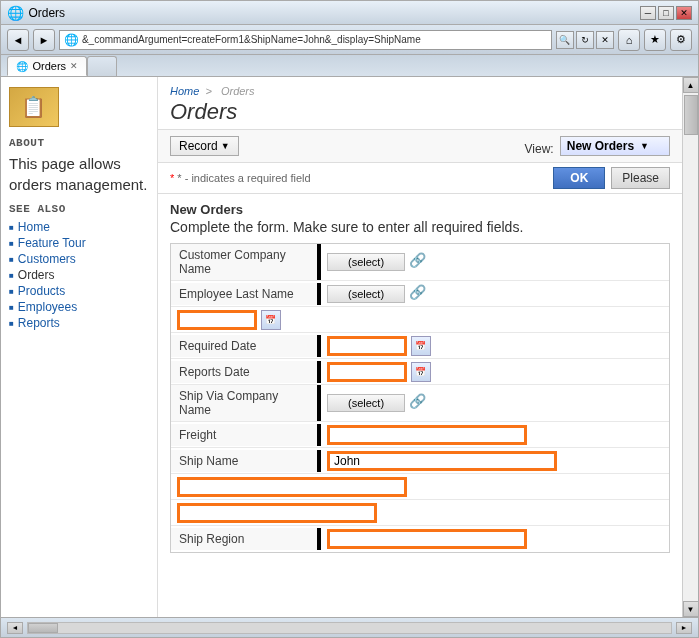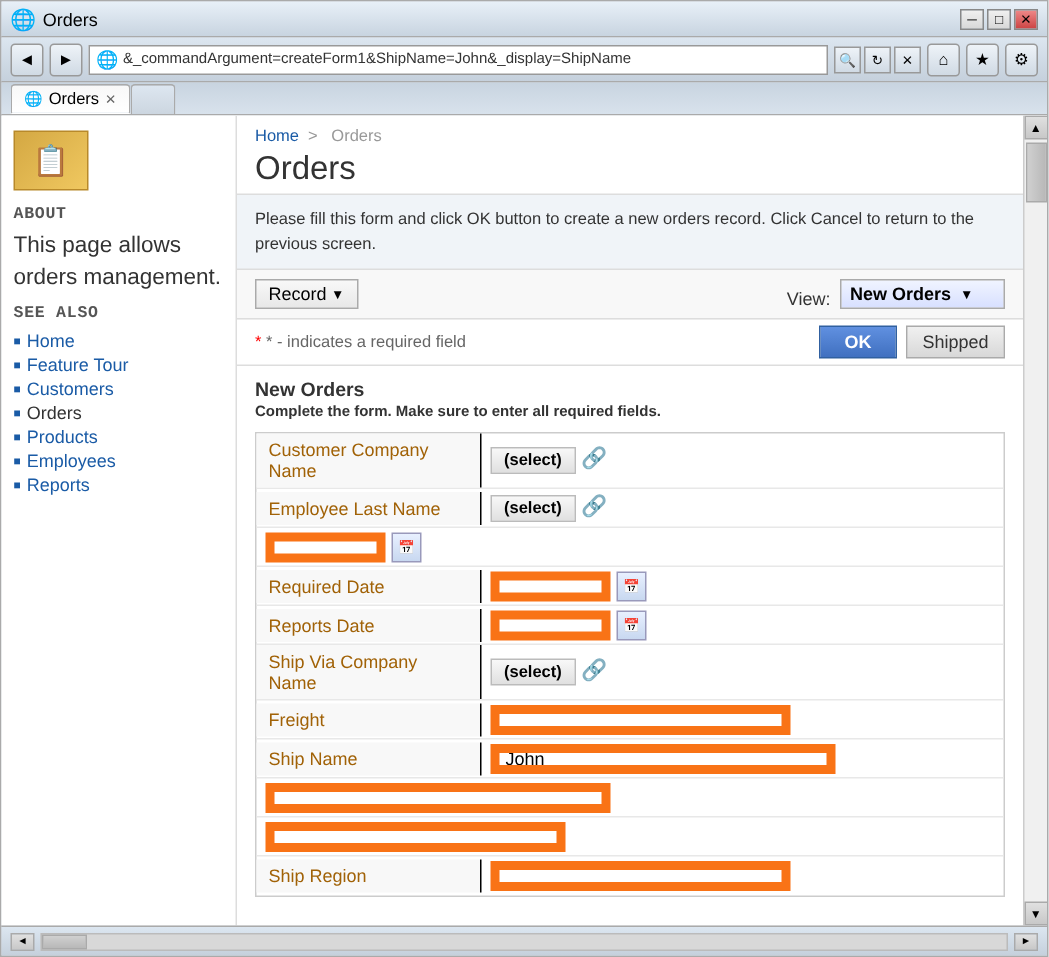--- a/index.html
+++ b/index.html
@@ -40,21 +40,21 @@
     .sidebar-nav-item { display: flex; align-items: center; gap: 4px; padding: 1px 0; cursor: pointer; color: #1a5ba6; font-size: 12px; text-decoration: none; }
     .sidebar-nav-item.active { color: #333; font-weight: normal; }
     .nav-bullet { color: #1a5ba6; font-size: 8px; }
 
     
     .main-content { flex: 1; overflow-y: auto; padding: 0; background: white; }
     .scrollbar-track { width: 16px; background: #f0f0f0; border-left: 1px solid #ccc; display: flex; flex-direction: column; align-items: center; }
     .scroll-btn { width: 16px; height: 16px; background: linear-gradient(to bottom, #e0e0e0, #c8c8c8); border: 1px solid #aaa; display: flex; align-items: center; justify-content: center; font-size: 8px; cursor: pointer; }
     .scroll-thumb { width: 14px; height: 40px; background: linear-gradient(to right, #d0d0d0, #b8b8b8); border: 1px solid #aaa; margin-top: 2px; }
 
-    .page-header { padding: 8px 12px 4px 12px; border-bottom: 1px solid #ddd; }
+    .page-header { padding: 8px 12px 4px 12px; border-bottom: 1px solid #ddd; font-style: italic; }
     .breadcrumb { font-size: 11px; color: #666; margin-bottom: 2px; }
     .breadcrumb a { color: #1a5ba6; text-decoration: none; }
     .breadcrumb span { color: #999; margin: 0 3px; }
     .page-title { font-size: 22px; color: #333; font-weight: normal; }
 
     .info-box { background: #f0f4f8; border-bottom: 1px solid #ddd; padding: 8px 12px; font-size: 11px; color: #333; line-height: 1.5; }
 
     .toolbar { display: flex; align-items: center; justify-content: space-between; padding: 6px 12px; border-bottom: 1px solid #ddd; background: #f8f8f8; }
     .toolbar-left { display: flex; gap: 4px; }
     .record-btn { background: linear-gradient(to bottom, #f8f8f8, #e8e8e8); border: 1px solid #aaa; padding: 2px 8px; font-size: 12px; cursor: pointer; display: flex; align-items: center; gap: 3px; }
@@ -64,33 +64,33 @@
 
     .action-bar { display: flex; align-items: center; justify-content: space-between; padding: 4px 12px; border-bottom: 1px solid #ddd; }
     .required-note { font-size: 11px; color: #666; }
     .required-note span { color: red; }
     .action-buttons { display: flex; gap: 6px; }
     .ok-btn { background: linear-gradient(to bottom, #6090e0, #4070c0); color: white; border: 1px solid #3060a0; padding: 3px 16px; font-size: 12px; cursor: pointer; font-weight: bold; }
     .cancel-btn { background: linear-gradient(to bottom, #f0f0f0, #d8d8d8); color: #333; border: 1px solid #aaa; padding: 3px 10px; font-size: 12px; cursor: pointer; }
 
     .form-section { padding: 8px 12px; }
     .form-section-title { font-weight: bold; font-size: 13px; color: #333; margin-bottom: 2px; }
-    .form-section-subtitle { font-size: 10px; color: #333; margin-bottom: 8px; font-weight: bold; }
+    .form-section-subtitle { font-size: 14px; color: #333; margin-bottom: 8px; }
 
     .form-table { width: 100%; border: 1px solid #ccc; background: white; }
     .form-row { display: flex; align-items: center; border-bottom: 1px solid #e8e8e8; min-height: 26px; }
     .form-row:last-child { border-bottom: none; }
-    .form-label { width: 150px; min-width: 150px; padding: 4px 8px; font-size: 12px; color: #a16207; background: #f8f8f8; border-right: 1px solid #000000; }
+    .form-label { width: 150px; min-width: 150px; padding: 4px 8px; font-size: 12px; color: #404040; background: #f8f8f8; border-right: 4px solid #000000; }
     .form-field { flex: 1; padding: 2px 6px; display: flex; align-items: center; gap: 4px; }
-    .text-input { height: 20px; border: 6px solid #f97316; font-size: 12px; padding: 0 4px; background: white; }
+    .text-input { height: 20px; border: 3px solid #f97316; font-size: 12px; padding: 0 4px; background: white; }
     .text-input.short { width: 80px; }
     .text-input.medium { width: 200px; }
     .text-input.wider { width: 230px; }
     .calendar-btn { width: 20px; height: 20px; background: linear-gradient(to bottom, #e8f0ff, #c8d8f0); border: 1px solid #99b; display: flex; align-items: center; justify-content: center; cursor: pointer; font-size: 9px; }
-    .select-btn { background: linear-gradient(to bottom, #f8f8f8, #e0e0e0); border: 1px solid #bbb; padding: 2px 8px; font-size: 11px; cursor: pointer; font-weight: bold; }
+    .select-btn { background: linear-gradient(to bottom, #f8f8f8, #e0e0e0); border: 1px solid #bbb; padding: 2px 20px; font-size: 11px; cursor: pointer; }
     .link-icon { width: 20px; height: 20px; cursor: pointer; font-size: 14px; color: #1a5ba6; }
 
     .status-bar { background: linear-gradient(to bottom, #dce6f0, #c5d0dc); border-top: 1px solid #aaa; height: 20px; display: flex; align-items: center; padding: 0 6px; }
     .status-scroll { display: flex; align-items: center; gap: 4px; width: 100%; }
     .scroll-h-btn { width: 16px; height: 12px; background: linear-gradient(to bottom, #e0e0e0, #c8c8c8); border: 1px solid #aaa; display: flex; align-items: center; justify-content: center; font-size: 7px; cursor: pointer; }
     .scroll-h-track { flex: 1; height: 12px; background: #d8d8d8; border: 1px solid #bbb; }
     .scroll-h-thumb { width: 30px; height: 10px; background: linear-gradient(to bottom, #d0d0d0, #b8b8b8); border: 1px solid #aaa; margin: 0; }
 
     .chevron { font-size: 9px; }
     .dropdown-arrow { font-size: 9px; margin-left: 2px; }
@@ -187,23 +187,20 @@
 
       <div class="page-header">
         <div class="breadcrumb">
           <a>Home</a>
           <span>&gt;</span>
           <span>Orders</span>
         </div>
         <div class="page-title">Orders</div>
       </div>
 
-      <div class="info-box">
-        <span>Please fill this form and click OK button to create a new orders record. Click Cancel to return to the previous screen.</span>
-      </div>
 
       <div class="toolbar">
         <div class="toolbar-left">
           <div class="record-btn">
             <span>Record</span>
             <span class="chevron">▼</span>
           </div>
         </div>
         <div class="toolbar-right">
           <span class="view-label">View:</span>
@@ -213,21 +210,21 @@
           </div>
         </div>
       </div>
 
       <div class="action-bar">
         <div class="required-note">
           <span style="color:red;">* </span><span style="font-size:11px;color:#666;">* - indicates a required field</span>
         </div>
         <div class="action-buttons">
           <button class="ok-btn">OK</button>
-          <button class="cancel-btn">Shipped</button>
+          <button class="cancel-btn">Please</button>
         </div>
       </div>
 
       <div class="form-section">
         <div class="form-section-title">New Orders</div>
         <div class="form-section-subtitle">
           <span>Complete the form. Make sure to enter all required fields.</span>
         </div>
 
         <div class="form-table">

